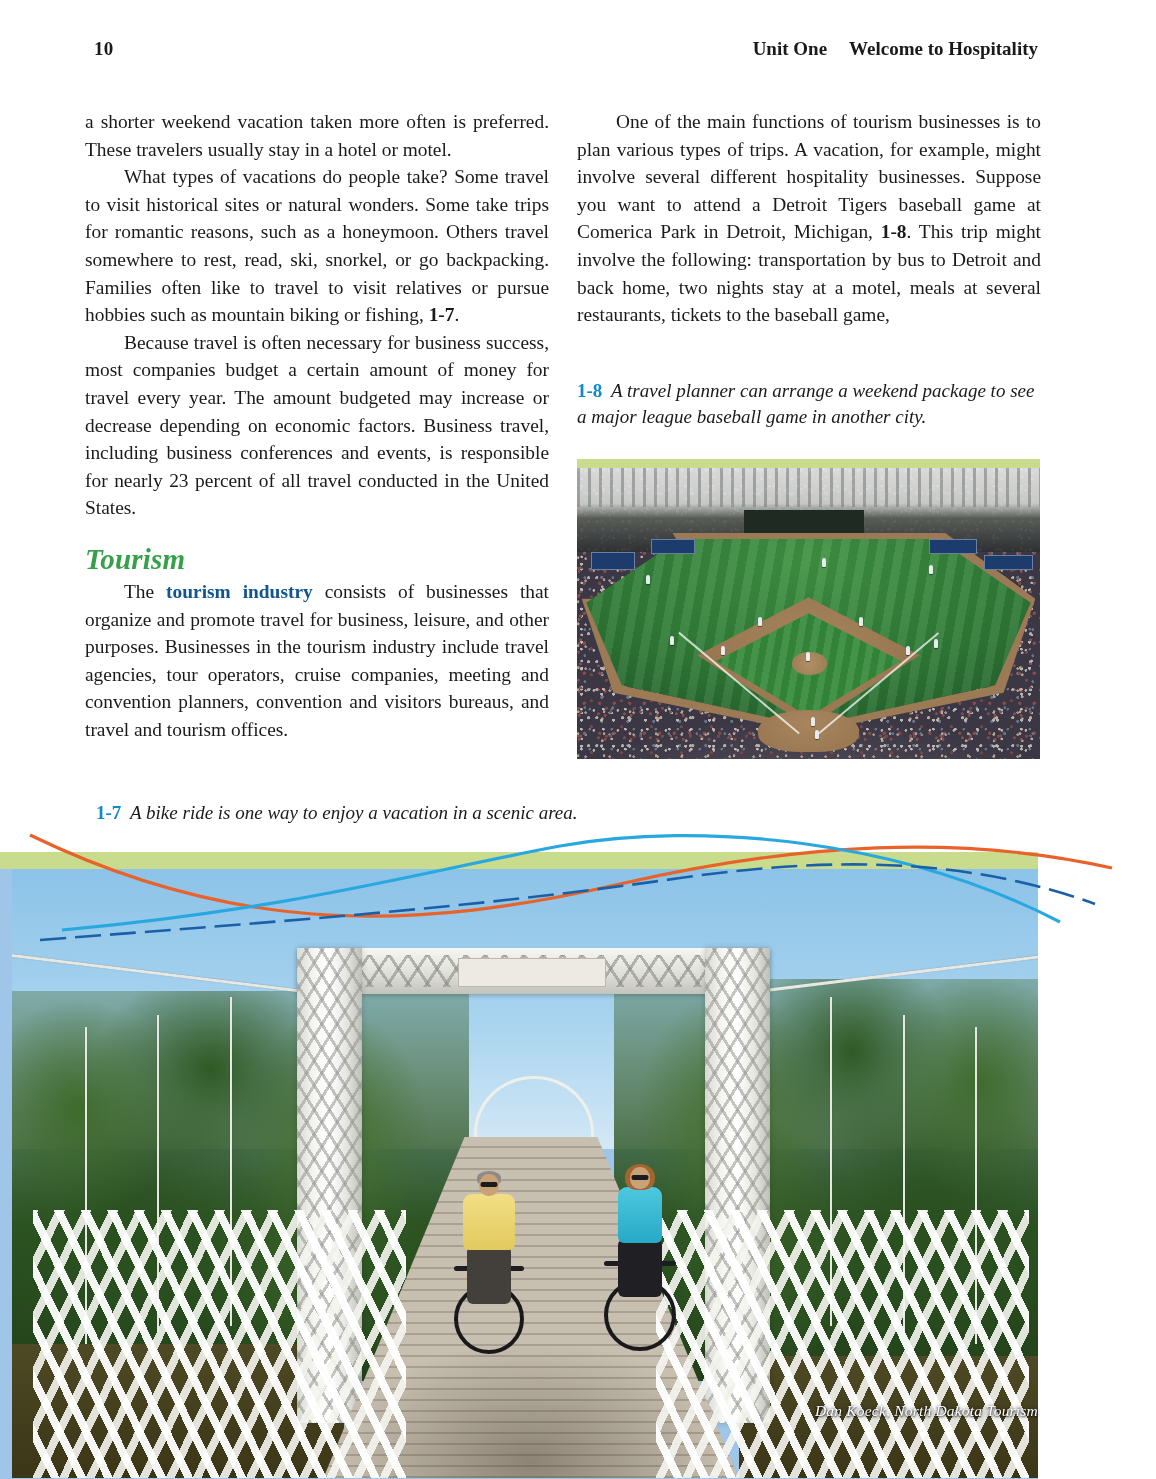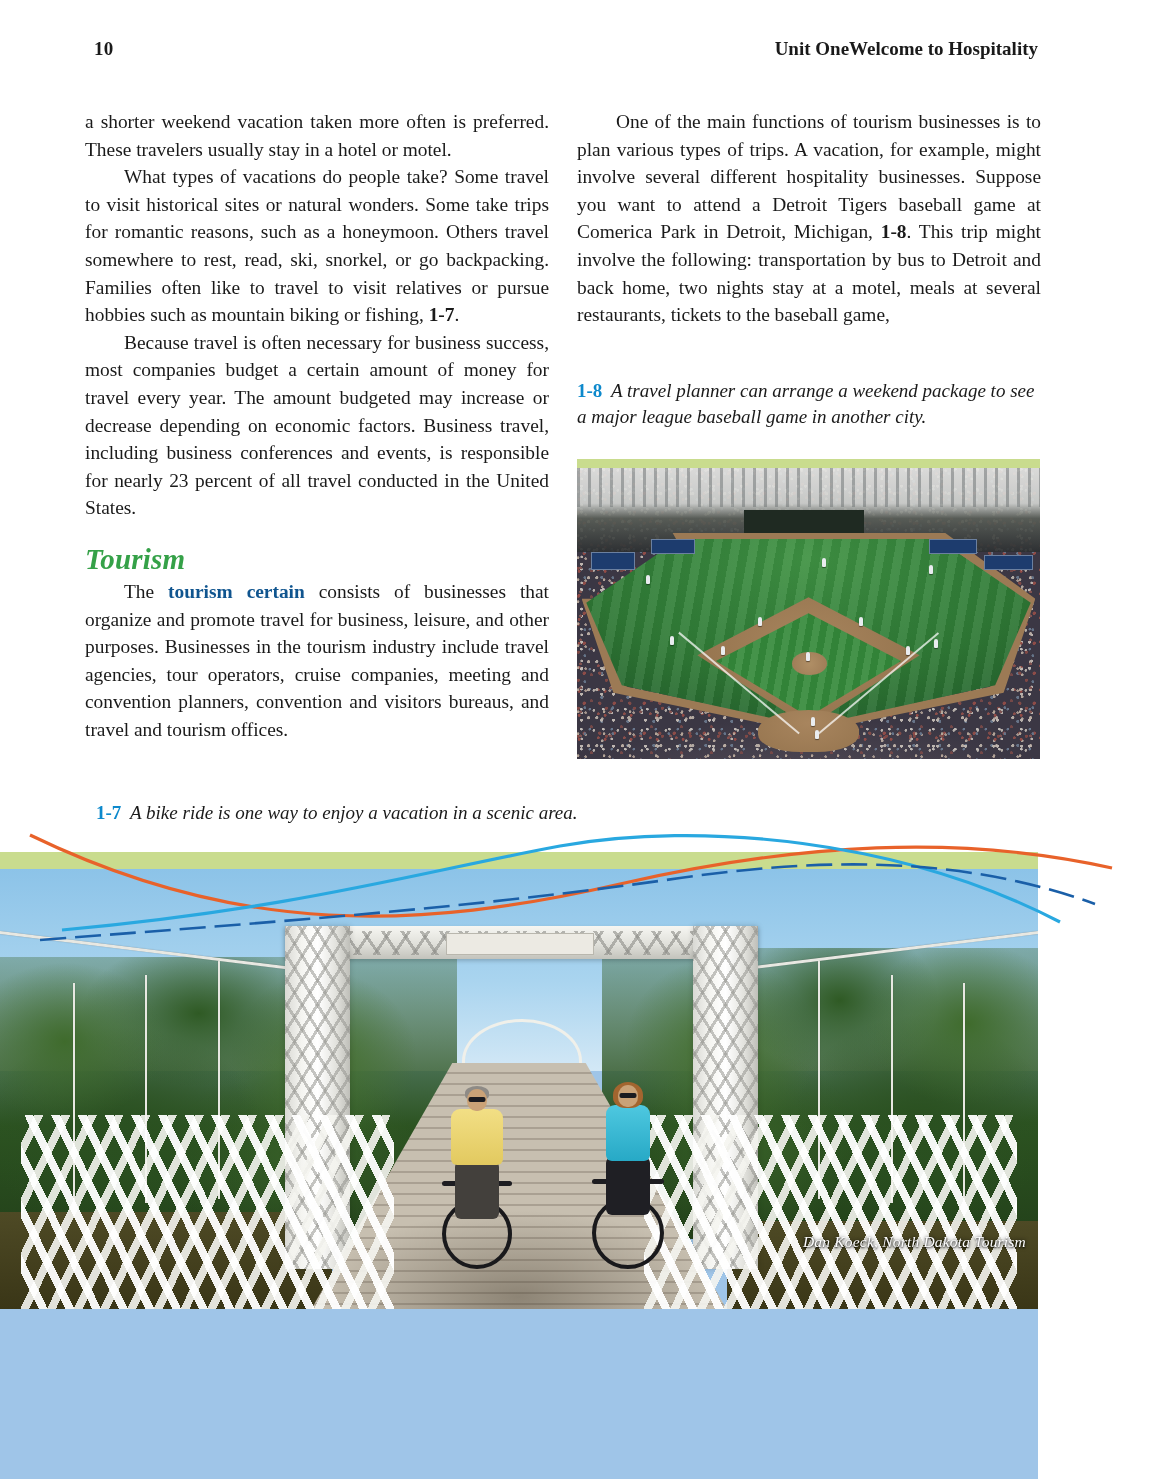--- a/index.html
+++ b/index.html
@@ -34,21 +34,21 @@
     margin-left: 8px;
   }
   .head-right {
     position: absolute;
     right: 0;
     top: 0;
     font-size: 19px;
     font-weight: bold;
     white-space: nowrap;
   }
-  .head-right .unit-label { }
+  .head-right .unit-label { margin-right: 22px; }
 
   
   .col {
     position: absolute;
     top: 108px;
     width: 464px;
     font-size: 19.4px;
     line-height: 27.6px;
     text-align: justify;
     text-justify: inter-word;
@@ -272,21 +272,21 @@
     height: 627px;
     overflow: hidden;
     background: #9fc5e8;
   }
   .bike-greenband {
     position: absolute; left: 0; top: 0; width: 100%; height: 17px;
     background: #c9dc8e;
     z-index: 3;
   }
   .bike-photo {
-    position: absolute; left: 0; top: 17px; width: 100%; height: 440px;
+    position: absolute; left: 12px; top: 17px; width: 100%; height: 609px;
     overflow: hidden;
     text-align: right;
   }
   .bk-sky {
     position: absolute; left: 0; top: 0; width: 100%; height: 46%;
     background: linear-gradient(180deg, #8cc3e8 0%, #a9d4ef 55%, #d3e8f6 100%);
   }
   .bk-trees-l {
     position: absolute; left: -2%; top: 20%; width: 46%; height: 64%;
     background:
@@ -443,21 +443,21 @@
   </div>
 </div>
 
 <div class="col col-left">
   <p>a shorter weekend vacation taken more often is preferred. These travelers usually stay in a hotel or motel.</p>
   <p class="indent"><span>What types of vacations do people take? Some travel to visit historical sites or natural wonders. Some take trips for romantic reasons, such as a honeymoon. Others travel somewhere to rest, read, ski, snorkel, or go backpacking. Families often like to travel to visit relatives or pursue hobbies such as mountain biking or fishing, </span><span class="figref">1-7</span><span>.</span></p>
   <p class="indent">Because travel is often necessary for business success, most companies budget a certain amount of money for travel every year. The amount budgeted may increase or decrease depending on economic factors. Business travel, including business conferences and events, is responsible for nearly 23 percent of all travel conducted in the United States.</p>
 
   <h2 class="section-heading">Tourism</h2>
 
-  <p class="indent"><span>The </span><span class="term-blue">tourism certain</span><span> consists of businesses that organize and promote travel for business, leisure, and other purposes. Businesses in the tourism industry include travel agencies, tour operators, cruise companies, meeting and convention planners, convention and visitors bureaus, and travel and tourism offices.</span></p>
+  <p class="indent"><span>The </span><span class="term-blue">tourism industry</span><span> consists of businesses that organize and promote travel for business, leisure, and other purposes. Businesses in the tourism industry include travel agencies, tour operators, cruise companies, meeting and convention planners, convention and visitors bureaus, and travel and tourism offices.</span></p>
 </div>
 
 <div class="col col-right">
   <p class="indent"><span>One of the main functions of tourism businesses is to plan various types of trips. A vacation, for example, might involve several different hospitality businesses. Suppose you want to attend a Detroit Tigers baseball game at Comerica Park in Detroit, Michigan, </span><span class="figref">1-8</span><span>. This trip might involve the following: transportation by bus to Detroit and back home, two nights stay at a motel, meals at several restaurants, tickets to the baseball game,</span></p>
 </div>
 
 <div class="fig-1-8-caption">
   <span class="fig-num">1-8</span>
   <span>A travel planner can arrange a weekend package to see a major league baseball game in another city.</span>
 </div>

